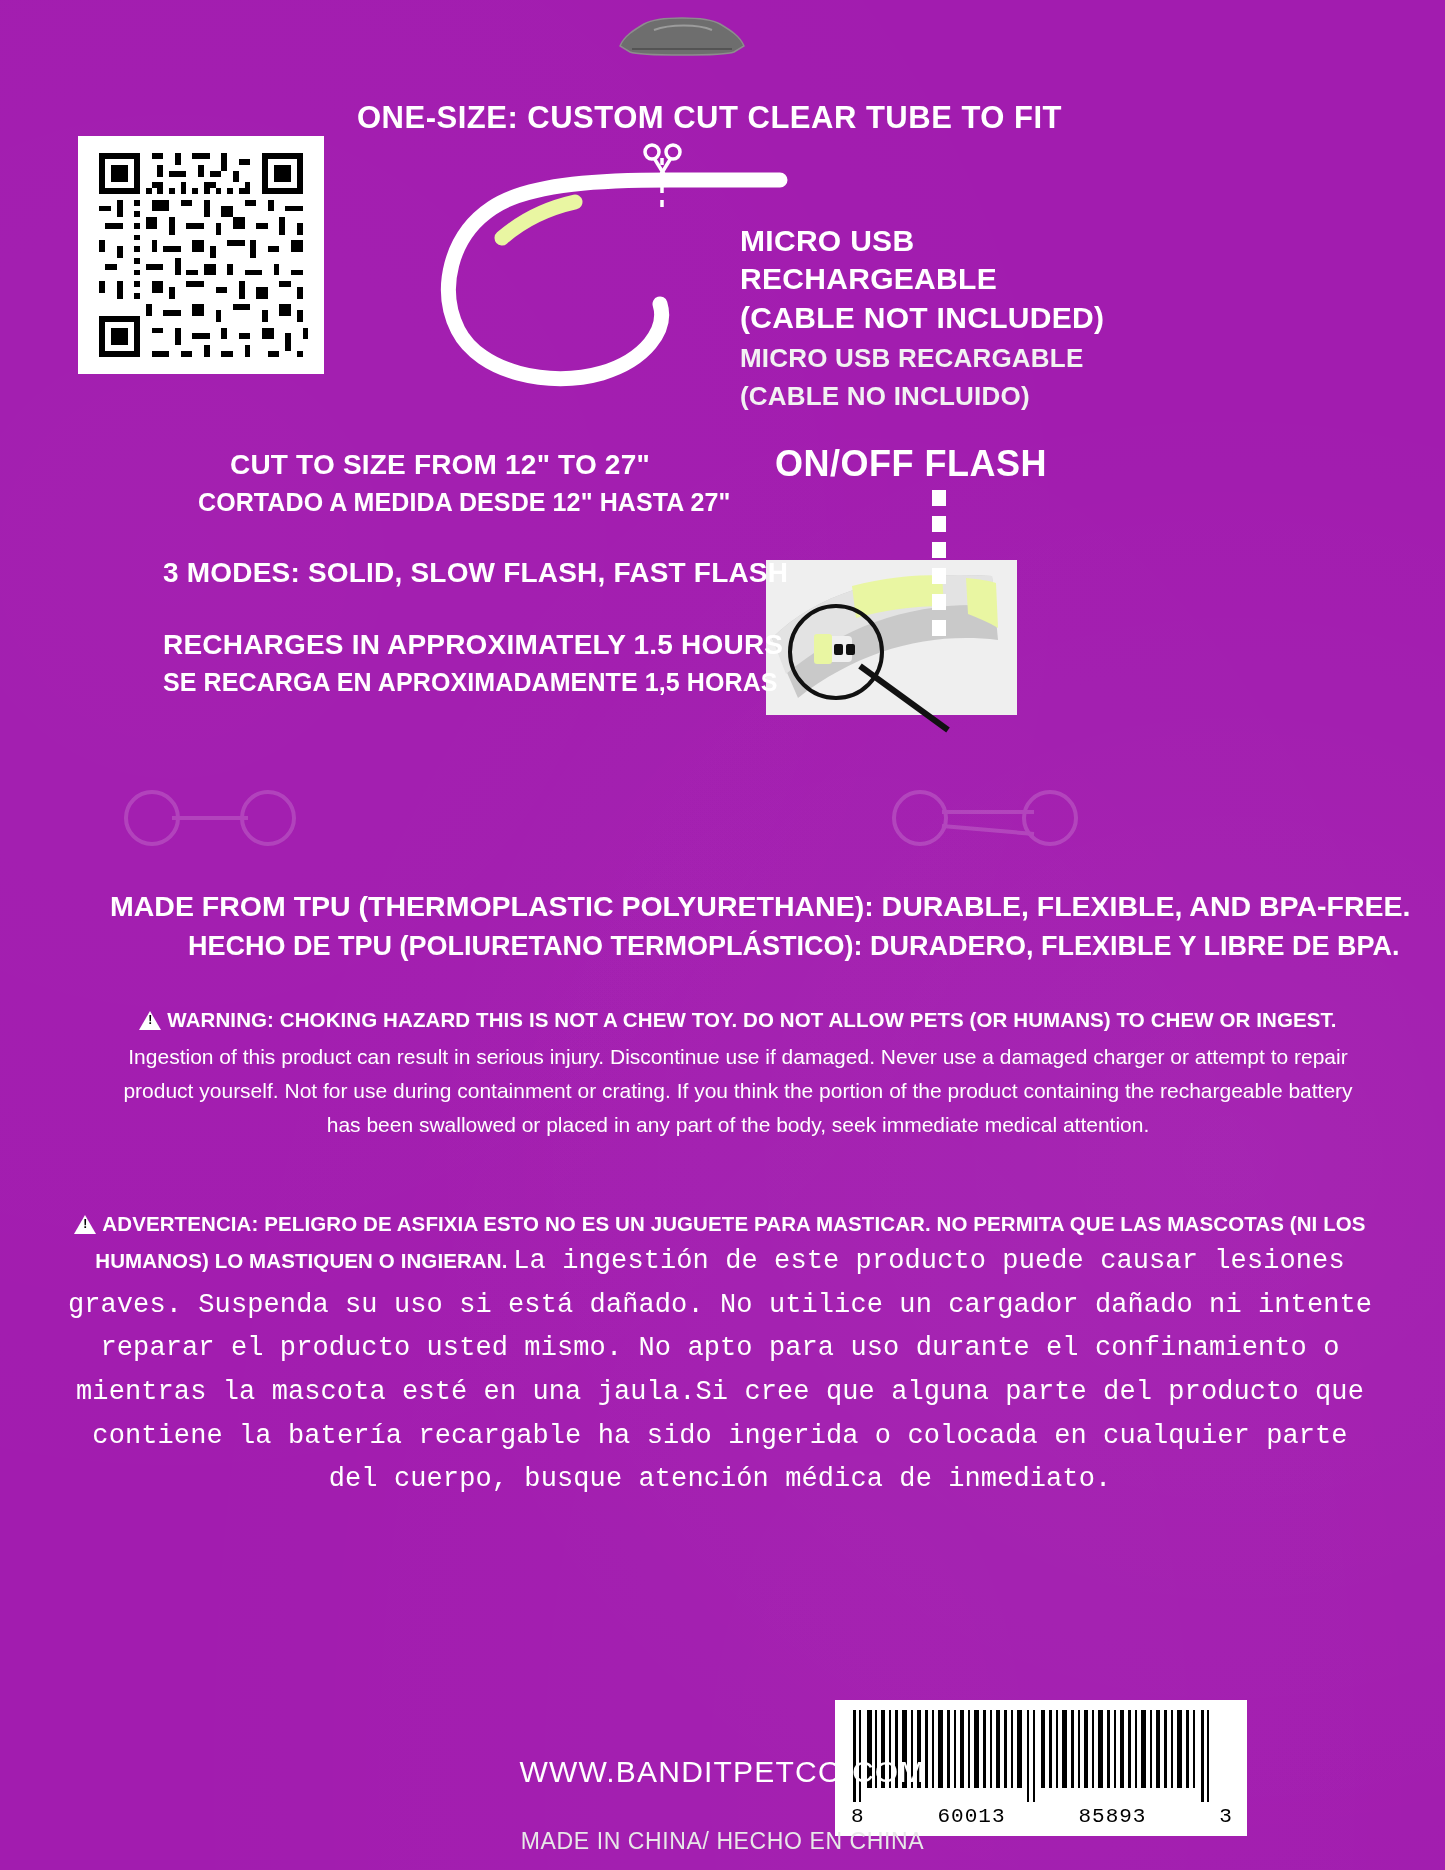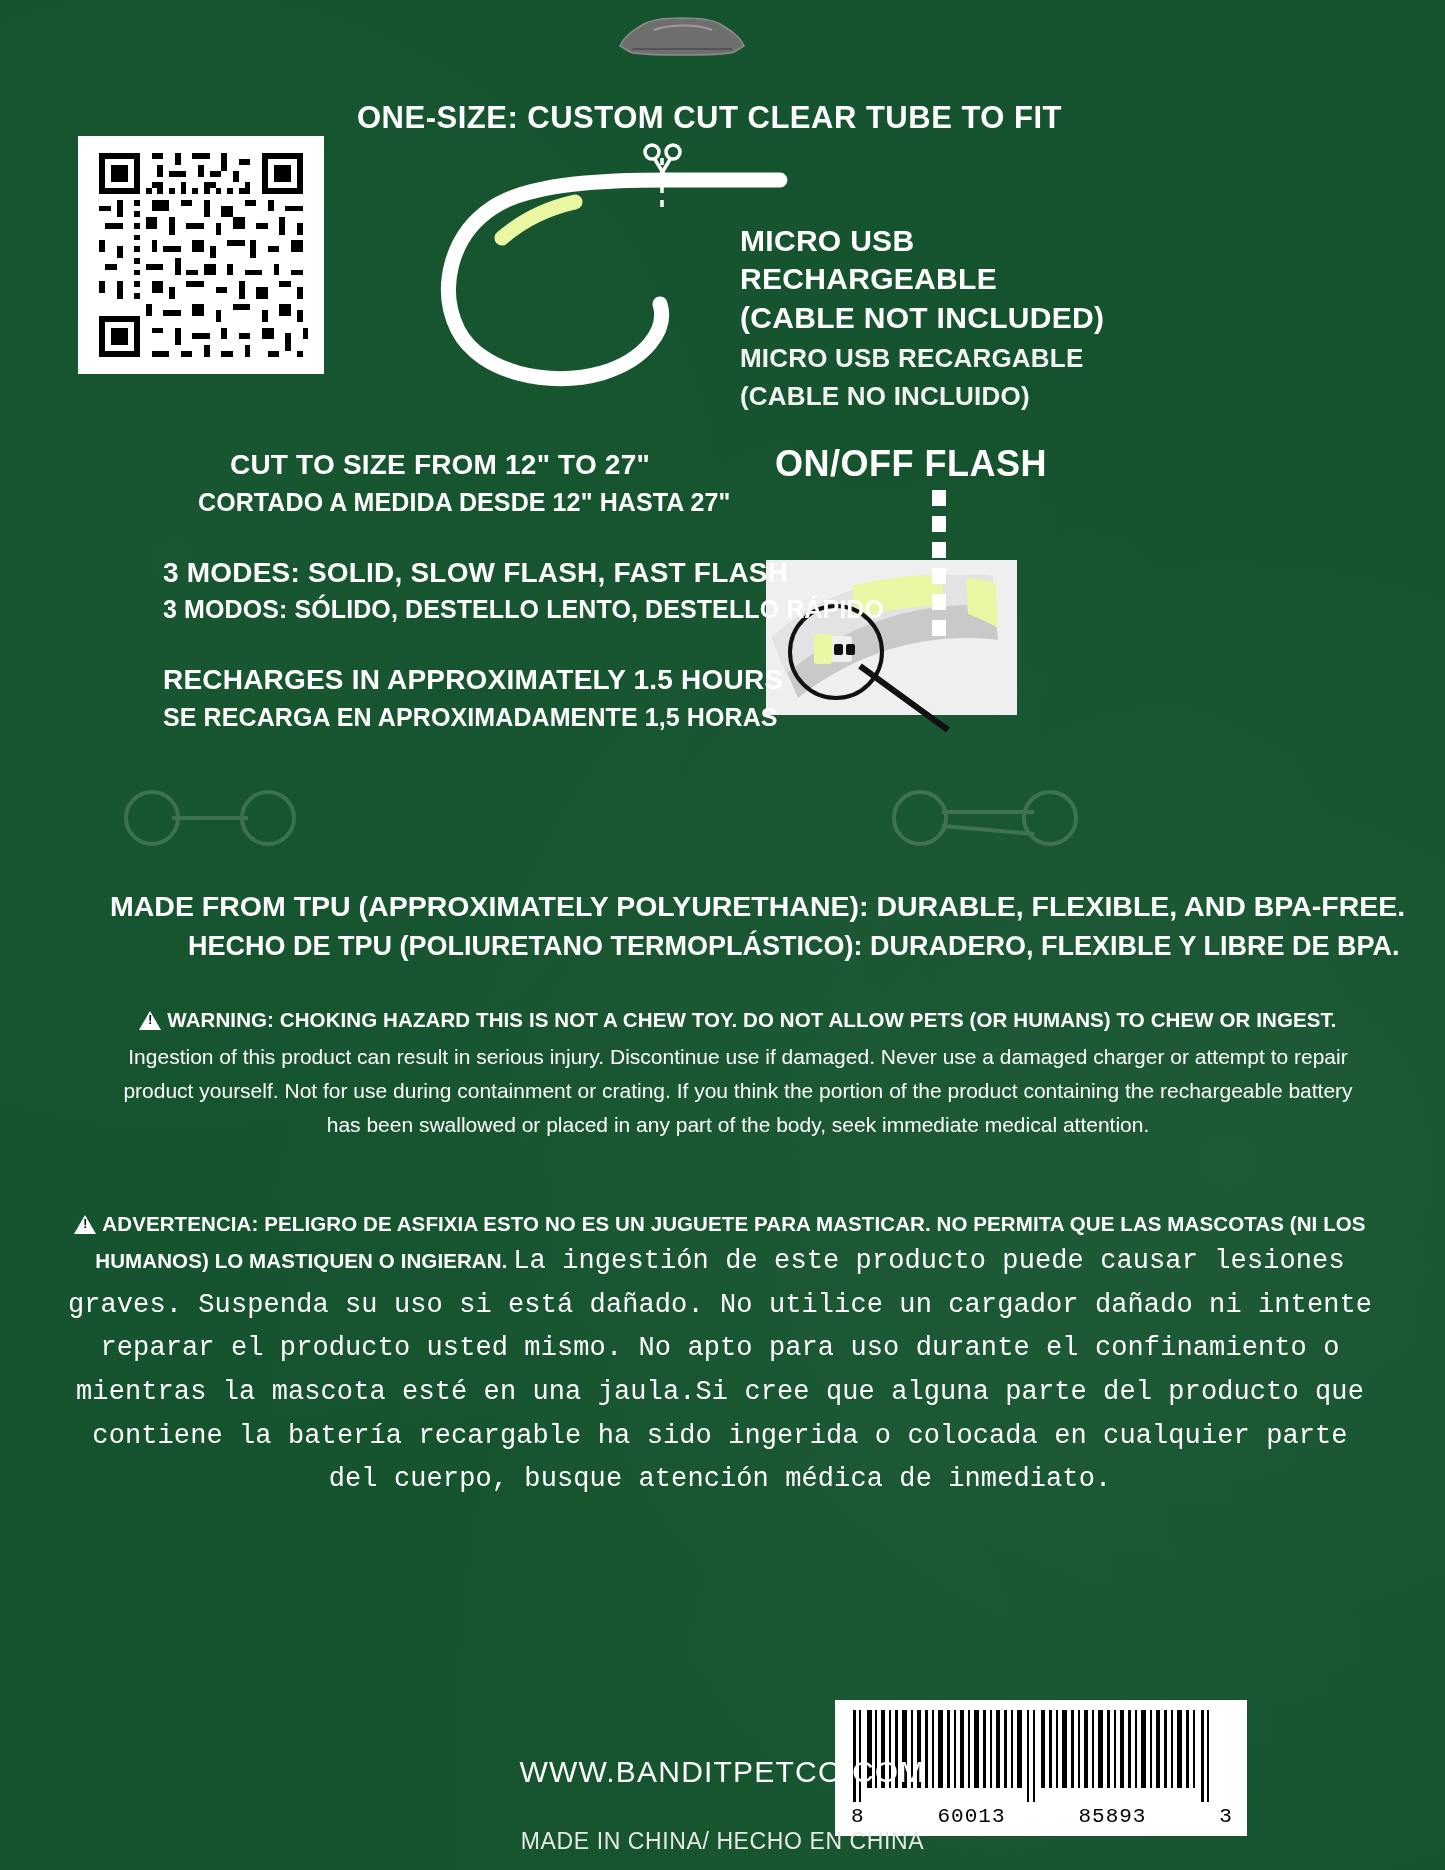--- a/index.html
+++ b/index.html
@@ -11,21 +11,21 @@
     width: 1445px;
     height: 1870px;
     position: relative;
     overflow: hidden;
     font-family: "Liberation Sans", sans-serif;
     color: #ffffff;
   }
   .page {
     position: absolute;
     inset: 0;
-    background: #14532d;
+    background: #a21caf;
   }
   
   .noise {
     position: absolute;
     inset: 0;
     background:
       radial-gradient(ellipse at 85% 62%, rgba(255,255,255,0.035), rgba(0,0,0,0) 48%),
       radial-gradient(ellipse at 12% 30%, rgba(255,255,255,0.02), rgba(0,0,0,0) 55%),
       radial-gradient(ellipse at 60% 95%, rgba(255,255,255,0.02), rgba(0,0,0,0) 60%);
     pointer-events: none;
@@ -481,30 +481,29 @@
     </g>
   </svg>
 
   <div class="features">
     <div class="feat f1">
       <div class="en cond">CUT TO SIZE FROM 12" TO 27"</div>
       <div class="es cond">CORTADO A MEDIDA DESDE 12" HASTA 27"</div>
     </div>
     <div class="feat f2">
       <div class="en cond">3 MODES: SOLID, SLOW FLASH, FAST FLASH</div>
-      <div class="es cond">3 MODOS: SÓLIDO, DESTELLO LENTO, DESTELLO RÁPIDO</div>
     </div>
     <div class="feat f3">
       <div class="en cond">RECHARGES IN APPROXIMATELY 1.5 HOURS</div>
       <div class="es cond">SE RECARGA EN APROXIMADAMENTE 1,5 HORAS</div>
     </div>
   </div>
 
   <div class="tpu">
-    <div class="en cond">MADE FROM TPU (APPROXIMATELY POLYURETHANE): DURABLE, FLEXIBLE, AND BPA-FREE.</div>
+    <div class="en cond">MADE FROM TPU (THERMOPLASTIC POLYURETHANE): DURABLE, FLEXIBLE, AND BPA-FREE.</div>
     <div class="es cond">HECHO DE TPU (POLIURETANO TERMOPLÁSTICO): DURADERO, FLEXIBLE Y LIBRE DE BPA.</div>
   </div>
 
   <div class="warn-en">
     <div class="title cond">
       <span class="tri"></span><span>WARNING: CHOKING HAZARD THIS IS NOT A CHEW TOY. DO NOT ALLOW PETS (OR HUMANS) TO CHEW OR INGEST.</span>
     </div>
     <div class="body cond">Ingestion of this product can result in serious injury. Discontinue use if damaged. Never use a damaged charger or attempt to repair product yourself. Not for use during containment or crating. If you think the portion of the product containing the rechargeable battery has been swallowed or placed in any part of the body, seek immediate medical attention.</div>
   </div>
 

